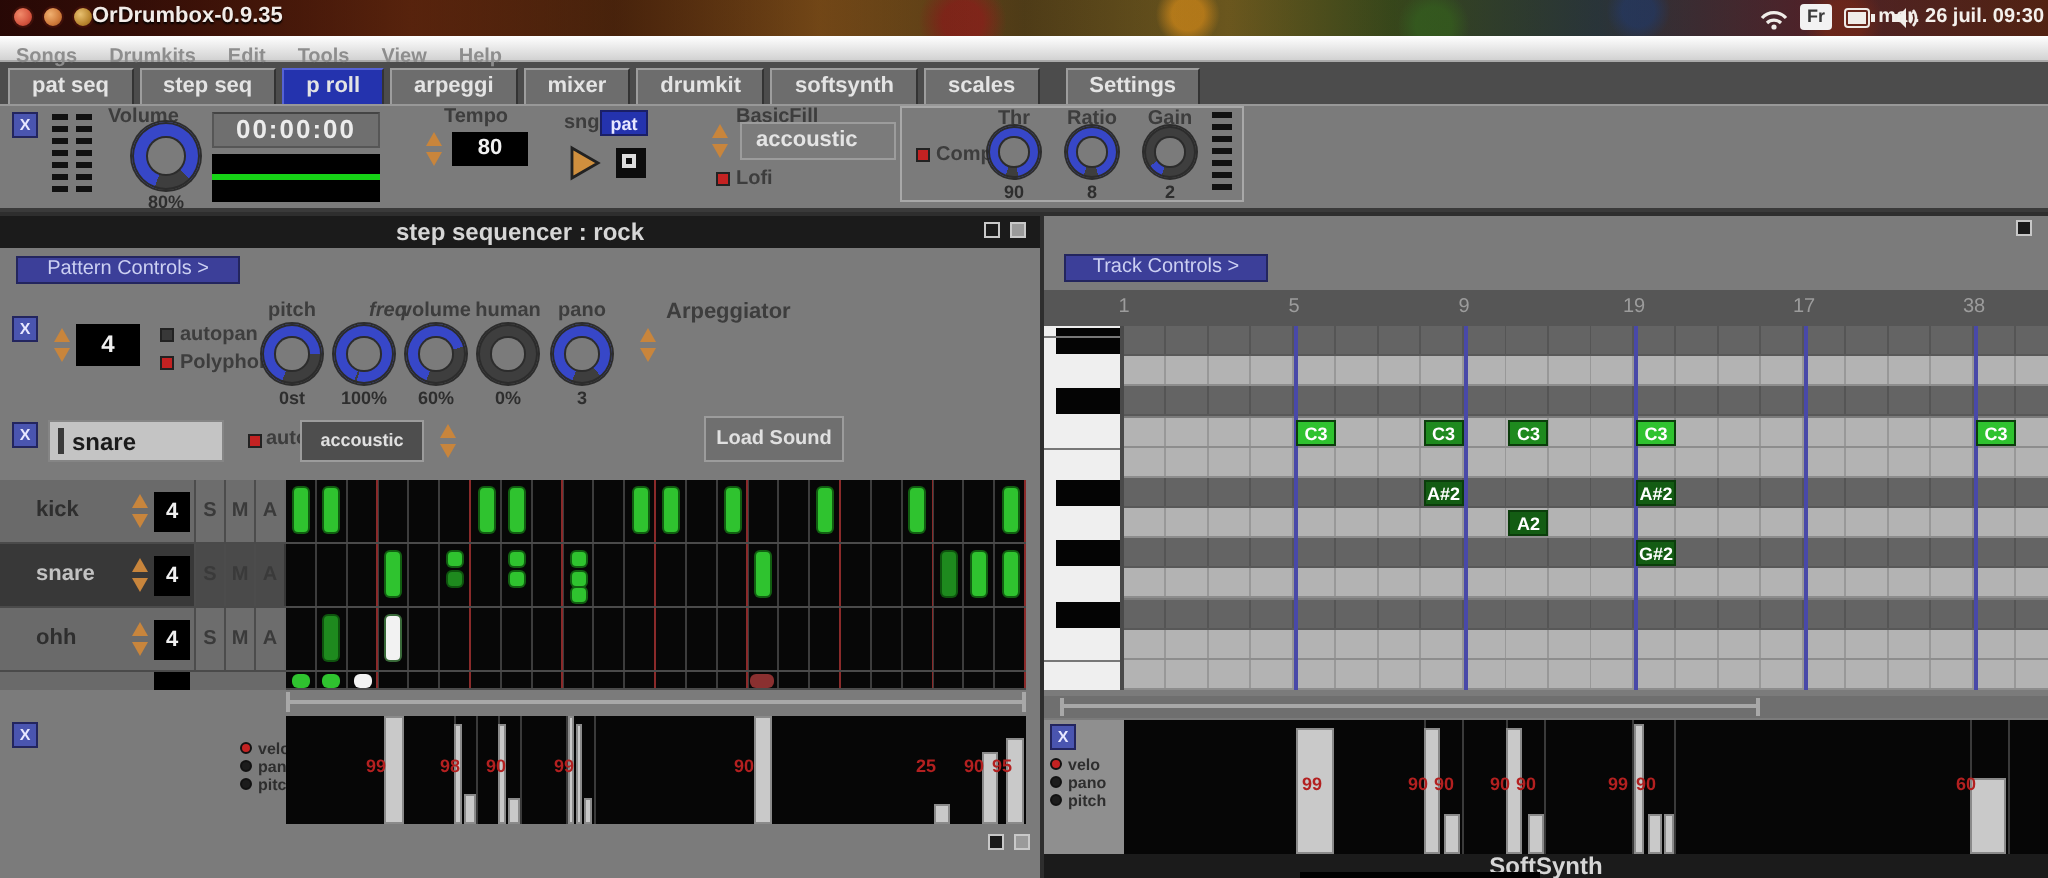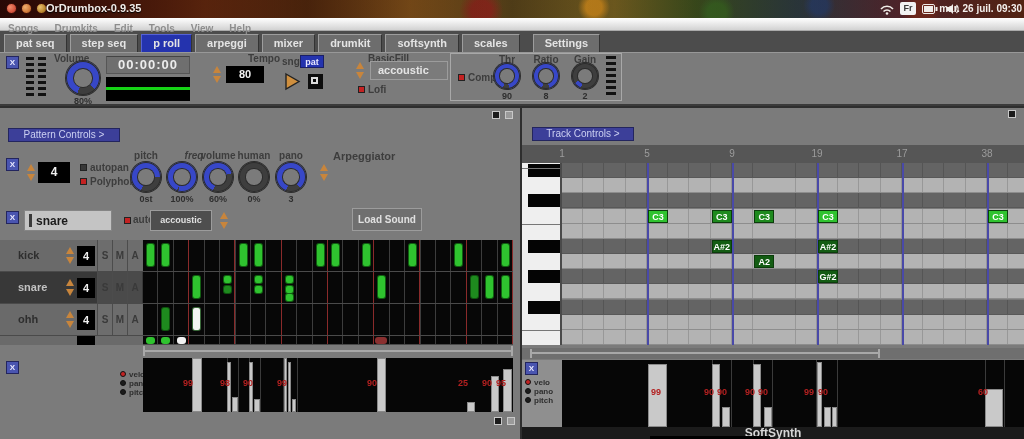--- a/index.html
+++ b/index.html
@@ -140,21 +140,21 @@
   <div class="xbtn" style="left:6px;top:56px;">X</div>
   <div class="vu" style="left:26px;top:57px;height:42px;"></div>
   <div class="vu" style="left:38px;top:57px;height:42px;"></div>
   <div class="lab" style="left:54px;top:53px;">Volume</div>
   <div id="volume-knob"></div>
   <div class="val" style="left:58px;top:96px;width:50px;">80%</div>
   <div id="time-display">00:00:00</div>
   <div id="time-progress">
       <i></i>
     </div>
-  <div class="lab" style="left:222px;top:53px;margin-left:26px;">Tempo</div>
+  <div class="lab" style="left:222px;top:53px;">Tempo</div>
   <div class="spin" style="left:213px;top:66px;">
       <i class="up"></i>
       <i class="dn"></i>
     </div>
   <div class="blackbox" style="left:226px;top:66px;width:38px;height:17px;font-size:11px;line-height:17px;">80</div>
   <div class="lab" style="left:282px;top:56px;">sng</div>
   <div id="pat-btn">pat</div>
   <svg style="position:absolute;left:283px;top:72px;" width="18" height="19" viewBox="0 0 18 19">
     <polygon points="3,2 16,9.5 3,17" fill="#cf8f3e" stroke="#222" stroke-width="1.4"></polygon>
   </svg>
@@ -168,20 +168,21 @@
     </div>
   <div class="field" style="left:370px;top:61px;width:78px;height:19px;line-height:17px;padding-left:7px;">accoustic</div>
   <div class="cb red" style="left:358px;top:86px;"></div>
   <div class="lab" style="left:368px;top:84px;">Lofi</div>
   <div id="comp-box"></div>
   <div class="cb red" style="left:458px;top:74px;"></div>
   <div class="lab" style="left:468px;top:72px;">Comp</div>
   <div class="vu" style="left:606px;top:56px;height:42px;width:10px;"></div>
 
   <div class="panel-bg" style="left:0;top:108px;width:520px;height:331px;"></div>
+  <div class="phead" style="left:0;top:108px;width:520px;height:16px;font-size:12px;line-height:16px;">step sequencer : rock</div>
   <div class="wicon" style="left:492px;top:111px;"></div>
   <div class="wicon f" style="left:505px;top:111px;"></div>
   <div class="ctrlbtn" style="left:8px;top:128px;width:112px;height:14px;">Pattern Controls &gt;</div>
 
   <div class="xbtn" style="left:6px;top:158px;">X</div>
   <div class="spin" style="left:27px;top:164px;">
       <i class="up"></i>
       <i class="dn"></i>
     </div>
   <div class="blackbox" style="left:38px;top:162px;width:32px;height:21px;font-size:12px;line-height:21px;">4</div>

